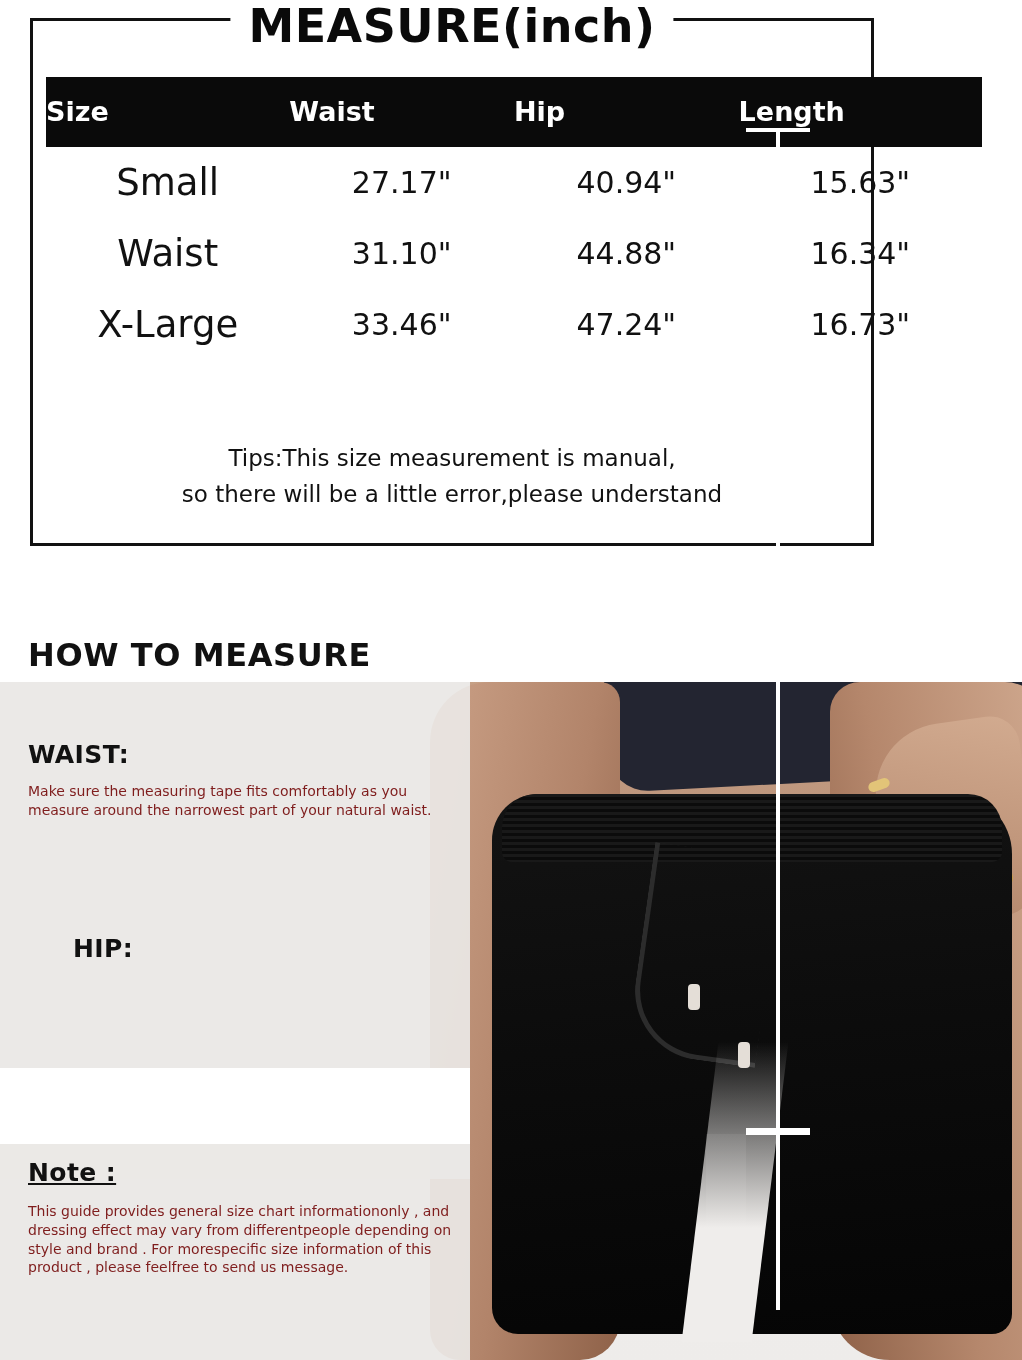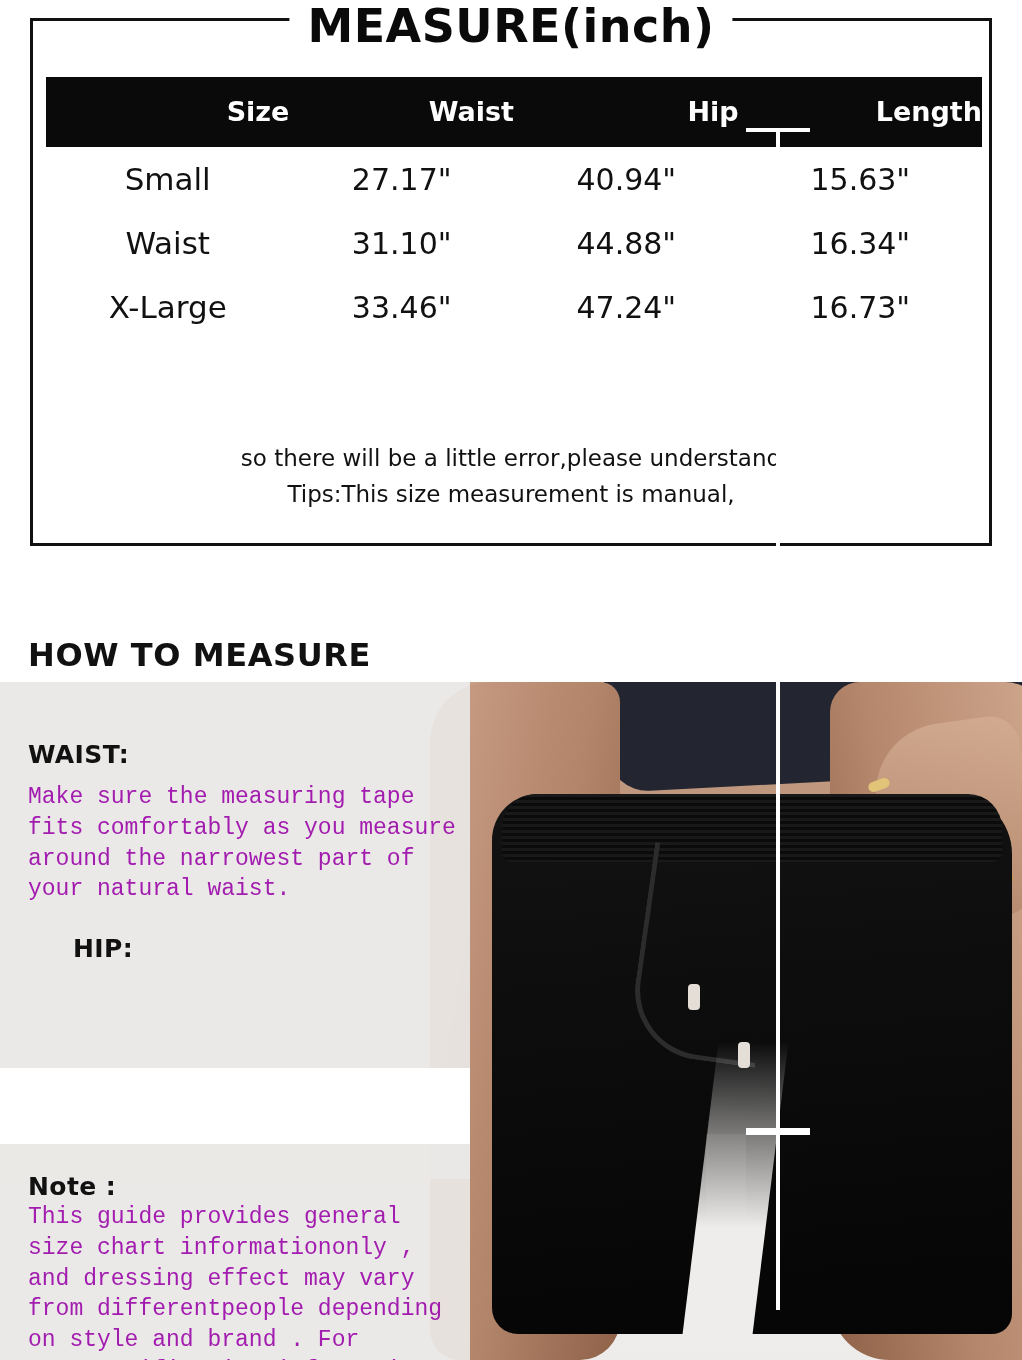--- a/index.html
+++ b/index.html
@@ -10,21 +10,21 @@
     font-family: "DejaVu Sans", "Liberation Sans", sans-serif;
     color: #111111;
     overflow: hidden;
   }
   .page { position: relative; width: 1022px; height: 1360px; background: #fff; }
 
   
   .chart-block {
     position: absolute;
     left: 30px; top: 18px;
-    width: 962px; height: 528px;
+    width: 844px; height: 528px;
     border: 3px solid #111;
     background: #fff;
   }
   .chart-title {
     position: absolute;
     left: 50%;
     transform: translateX(-50%);
     top: -22px;
     background: #fff;
     padding: 0 18px;
@@ -45,30 +45,30 @@
     table-layout: fixed;
   }
   table.size-table thead tr {
     background: #0a0a0a;
     color: #ffffff;
   }
   table.size-table thead th {
     font-size: 27px;
     font-weight: 700;
     padding: 19px 0 20px 0;
-    text-align: right;
+    text-align: left;
   }
   table.size-table tbody td {
     font-size: 30px;
     font-weight: 400;
     text-align: center;
     padding: 14px 0 14px 0;
     color: #111;
   }
-  table.size-table tbody td.sz { font-size: 31px; }
+  table.size-table tbody td.sz { font-size: 37px; }
   table.size-table col.c1 { width: 26%; }
   table.size-table col.c2 { width: 24%; }
   table.size-table col.c3 { width: 24%; }
   table.size-table col.c4 { width: 26%; }
 
   .tips {
     position: absolute;
     left: 0; right: 0;
     top: 420px;
     text-align: center;
@@ -236,30 +236,29 @@
     background: #ffffff;
   }
 
   .panel h3 {
     font-size: 25px;
     font-weight: 700;
     color: #111;
     letter-spacing: 0.4px;
   }
   .panel p {
-    font-size: 23px;
+    font-size: 14px;
     line-height: 1.34;
-    color: #a21caf;
-    font-family: Liberation Mono, monospace;
+    color: #7f1d1d;
   }
   .waist-head { position: absolute; left: 28px; top: 58px; }
   .waist-body { position: absolute; left: 28px; top: 100px; width: 440px; }
   .hip-head   { position: absolute; left: 28px; top: 252px; margin-left: 45px; }
   .hip-body   { position: absolute; left: 28px; top: 294px; width: 450px; }
-  .note-head  { position: absolute; left: 28px; top: 28px; }
+  .note-head  { position: absolute; left: 28px; top: 14px; text-decoration: underline; }
   .note-body  { position: absolute; left: 28px; top: 58px; width: 432px; }
 </style>
 </head>
 <body>
 
 <div class="page">
 
   <section class="chart-block">
     <div class="chart-title">MEASURE(inch)</div>
 
@@ -296,22 +295,22 @@
             <td class="sz">X-Large</td>
             <td>33.46"</td>
             <td>47.24"</td>
             <td>16.73"</td>
           </tr>
         </tbody>
       </table>
     </div>
 
     <div class="tips">
+      <div>Tips:This size measurement is manual,</div>
       <div>so there will be a little error,please understand</div>
-      <div>Tips:This size measurement is manual,</div>
     </div>
   </section>
 
   <h2 class="how-heading">HOW TO MEASURE</h2>
 
   <div class="photo">
     <div class="photo-bg"></div>
     <div class="torso-top"></div>
     <div class="crop-top"></div>
     <div class="skin-left"></div>

